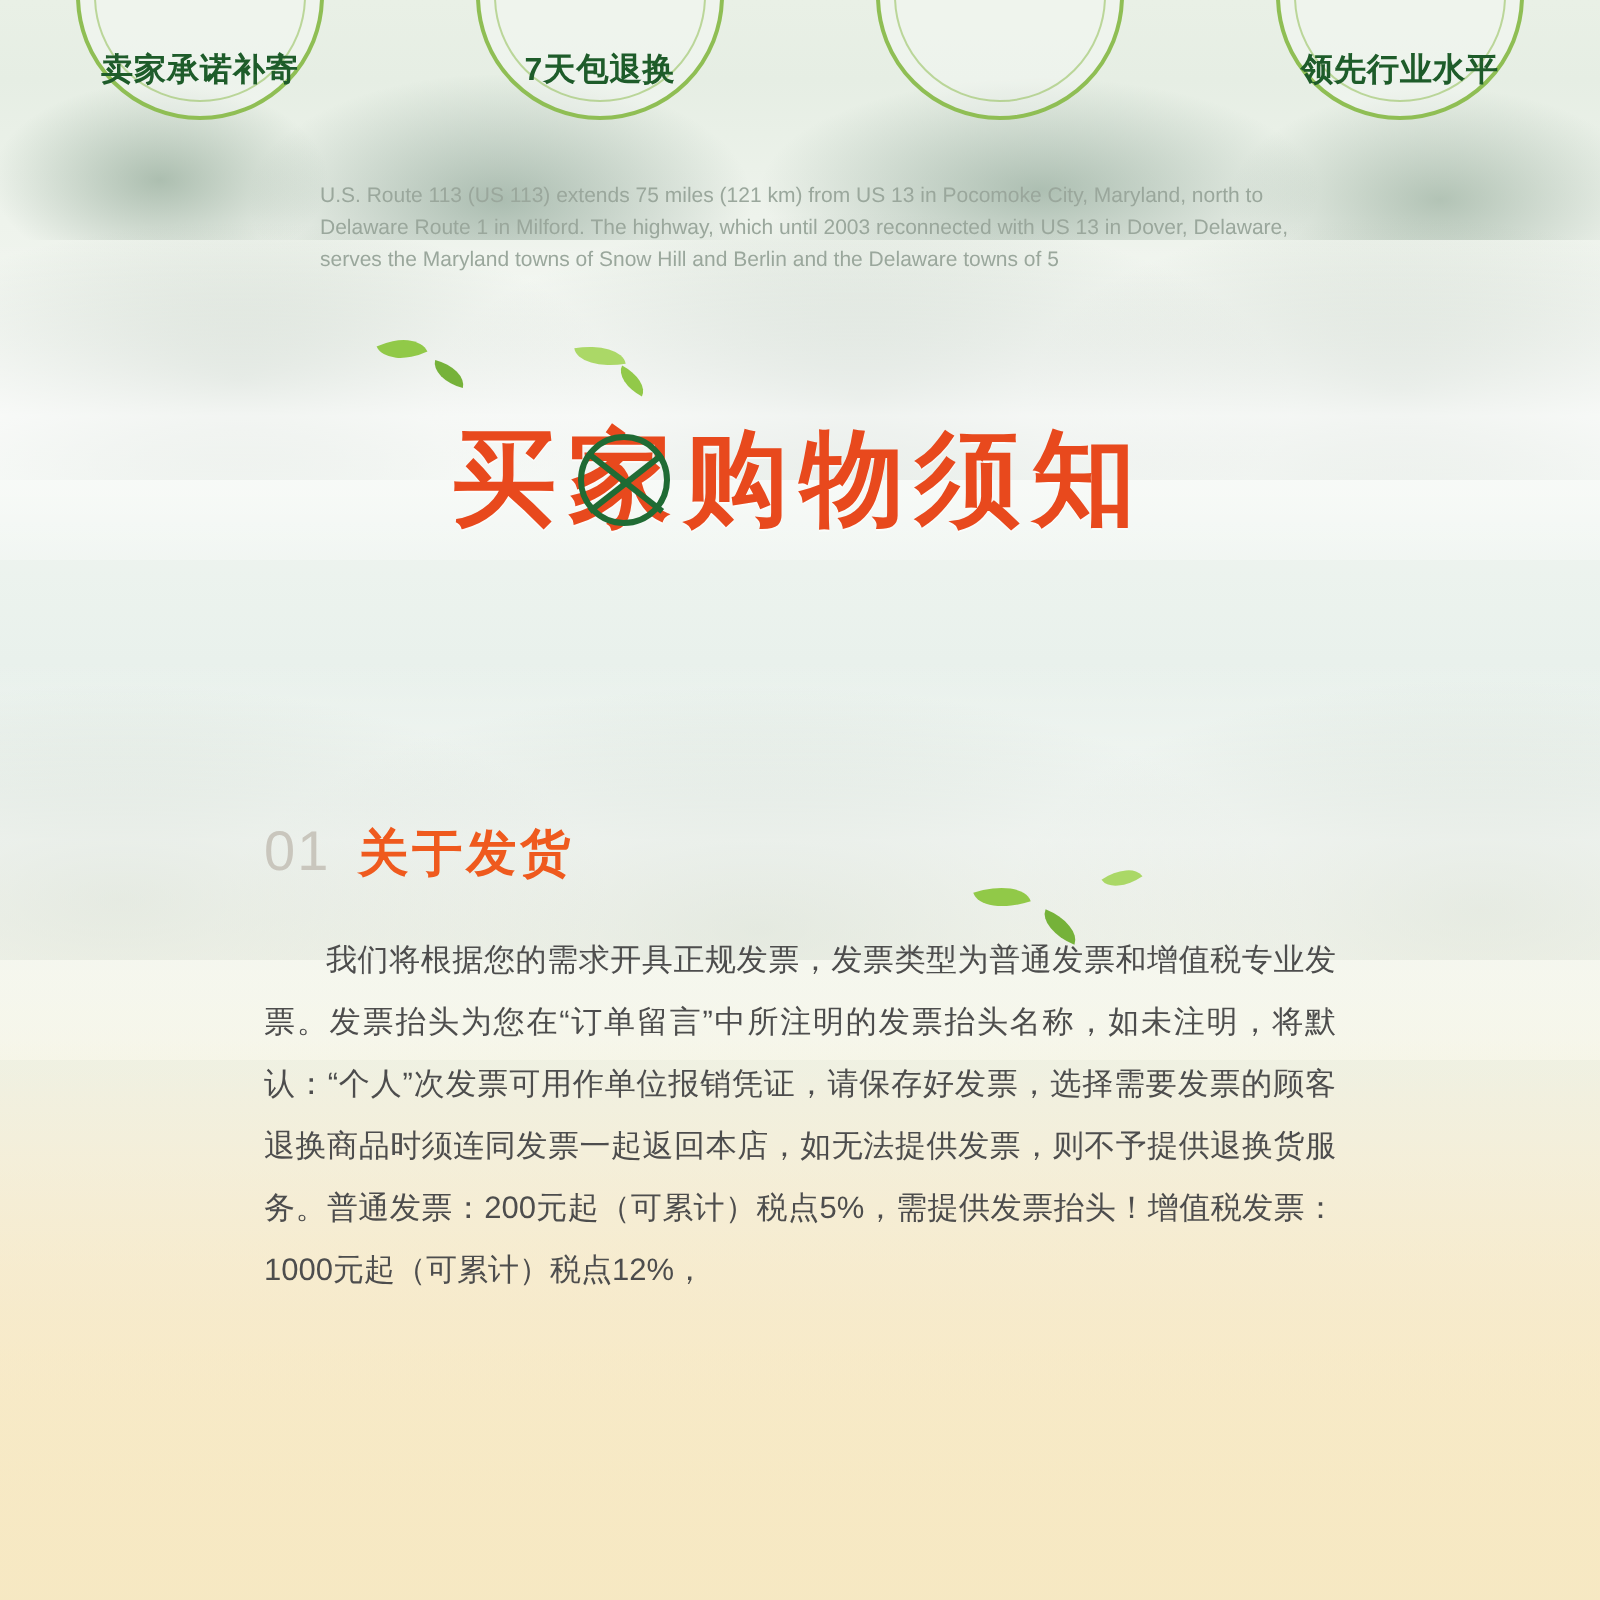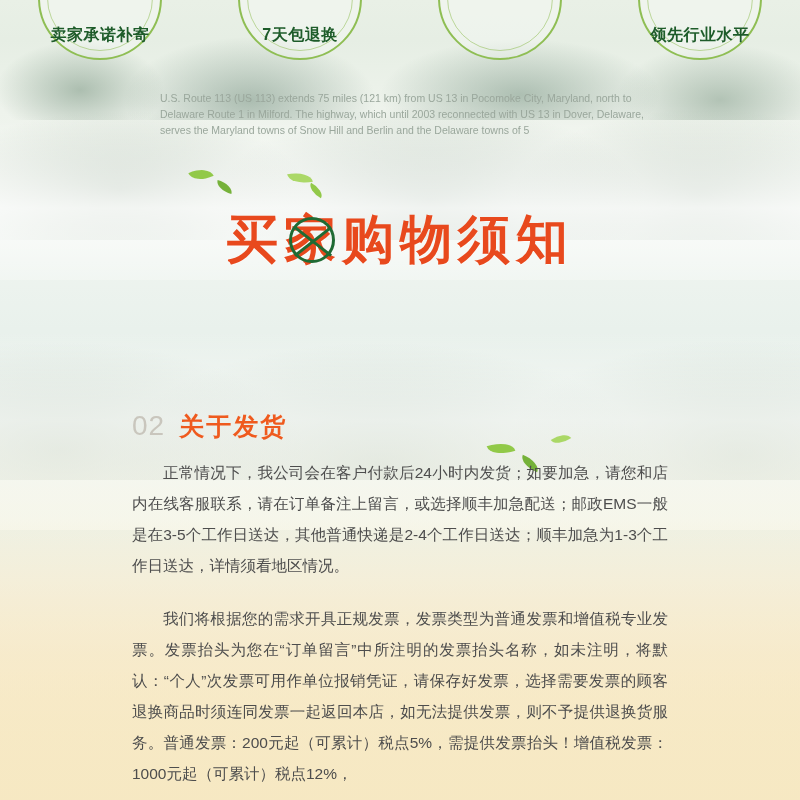--- a/index.html
+++ b/index.html
@@ -281,24 +281,23 @@
 
   <div class="title-wrap">
     <span class="title-main">买家购物须知</span>
     <span class="title-seal"></span>
   </div>
 
   <div class="content">
 
     <div class="section">
       <div class="sec-head">
-        <span class="sec-num">02</span>
+        <span class="sec-num">01</span>
         <span class="sec-title">关于发货</span>
       </div>
-      <p class="sec-body">正常情况下，我公司会在客户付款后24小时内发货；如要加急，请您和店内在线客服联系，请在订单备注上留言，或选择顺丰加急配送；邮政EMS一般是在3-5个工作日送达，其他普通快递是2-4个工作日送达；顺丰加急为1-3个工作日送达，详情须看地区情况。</p>
     </div>
 
     <div class="section" style="margin-top:22px;">
       <p class="sec-body">我们将根据您的需求开具正规发票，发票类型为普通发票和增值税专业发票。发票抬头为您在“订单留言”中所注明的发票抬头名称，如未注明，将默认：“个人”次发票可用作单位报销凭证，请保存好发票，选择需要发票的顾客退换商品时须连同发票一起返回本店，如无法提供发票，则不予提供退换货服务。普通发票：200元起（可累计）税点5%，需提供发票抬头！增值税发票：1000元起（可累计）税点12%，</p>
     </div>
 
   </div>
 </div>
 
 </body></html>

